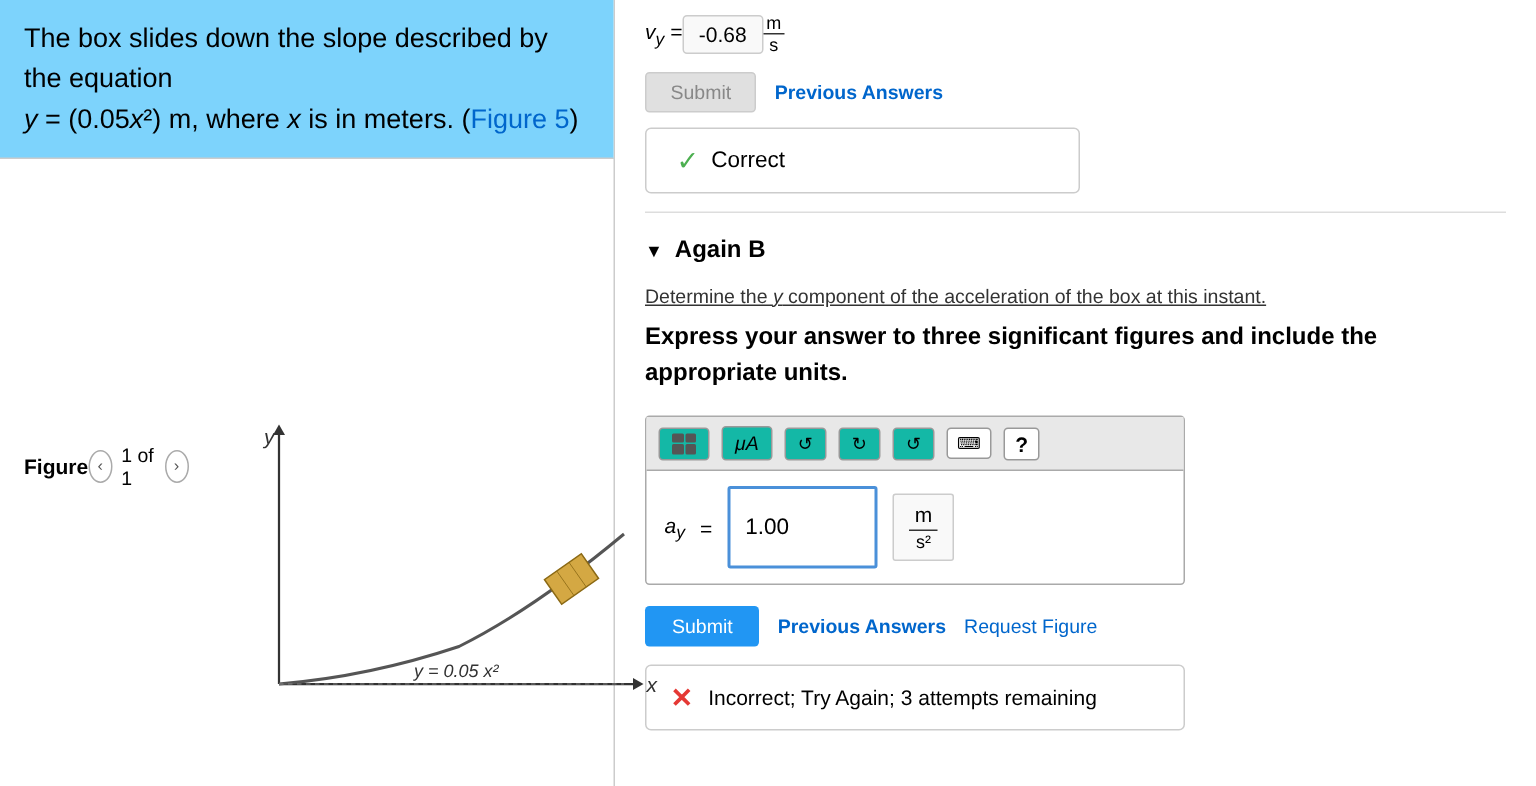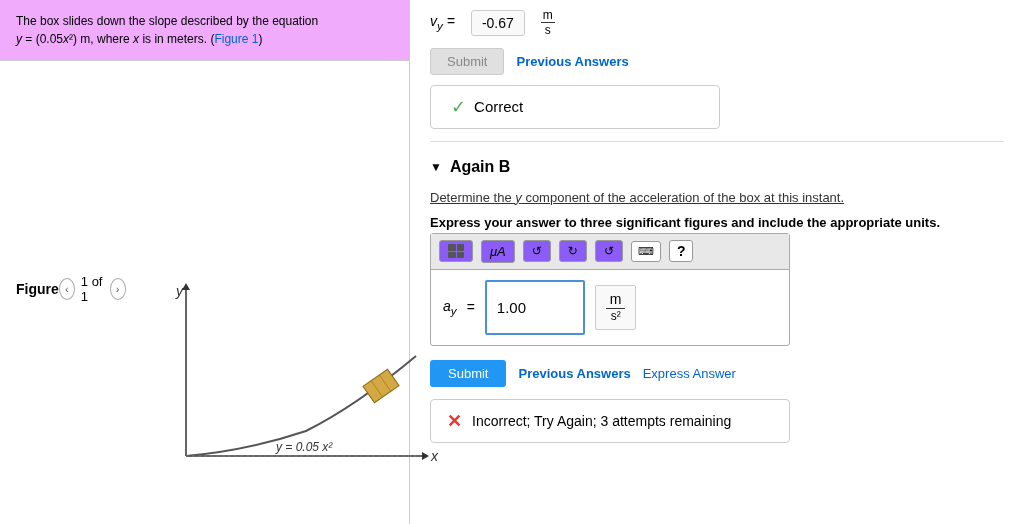--- a/index.html
+++ b/index.html
@@ -17,23 +17,23 @@
     .left-panel {
       width: 410px;
       min-width: 410px;
       border-right: 1px solid #ccc;
       display: flex;
       flex-direction: column;
       height: 524px;
     }
 
     .problem-text {
-      background: #f0abfc;
+      background: #7dd3fc;
       padding: 12px 16px;
-      font-size: 12px;
+      font-size: 18px;
       line-height: 1.5;
       border-bottom: 1px solid #ccc;
     }
 
     .figure-area {
       flex: 1;
       display: flex;
       flex-direction: row;
       padding: 8px 16px;
     }
@@ -99,21 +99,21 @@
     
     .part-a-section {
       padding-top: 8px;
       padding-bottom: 12px;
       border-bottom: 1px solid #ddd;
     }
 
     .velocity-display {
       display: flex;
       align-items: center;
-      gap: 16px;
+      gap: 0;
       font-size: 14px;
       margin-bottom: 10px;
     }
 
     .velocity-label {
       font-style: italic;
     }
 
     .velocity-value {
       border: 1px solid #ccc;
@@ -204,22 +204,23 @@
 
     .part-b-instructions {
       font-size: 13px;
       color: #333;
       margin-bottom: 6px;
       line-height: 1.5;
       text-decoration: underline;
     }
 
     .part-b-bold {
-      font-size: 13px;
+      font-size: 16px;
       font-weight: bold;
+      margin-bottom: 16px;
       line-height: 1.5;
     }
 
     
     .math-input-box {
       border: 1px solid #aaa;
       border-radius: 3px;
       width: 360px;
       margin-bottom: 14px;
     }
@@ -227,21 +228,21 @@
     .math-toolbar {
       background: #e8e8e8;
       border-bottom: 1px solid #aaa;
       padding: 6px 8px;
       display: flex;
       align-items: center;
       gap: 8px;
     }
 
     .toolbar-btn {
-      background: #8b5cf6;
+      background: #14b8a6;
       border: 1px solid #999;
       border-radius: 3px;
       padding: 3px 8px;
       cursor: pointer;
       font-size: 12px;
       display: flex;
       align-items: center;
       justify-content: center;
     }
 
@@ -375,21 +376,21 @@
       font-weight: bold;
     }
   </style>
 </head>
 <body>
 
 <div class="left-panel">
   <div class="problem-text">
     <span>The box slides down the slope described by the equation</span><br>
     <span>
-      <em>y</em> = (0.05<em>x</em>²) m, where <em>x</em> is in meters. (<span style="color:#0066cc; cursor:pointer;">Figure 1</span>)
+      <em>y</em> = (0.05<em>x</em>²) m, where <em>x</em> is in meters. (<span style="color:#0066cc; cursor:pointer;">Figure 5</span>)
     </span>
   </div>
 
   <div class="figure-area">
     <div class="figure-header">
       <span class="figure-title">Figure</span>
       <div class="figure-nav">
         <button class="nav-btn">‹</button>
         <span>1 of 1</span>
         <button class="nav-btn">›</button>
@@ -425,21 +426,21 @@
       </svg>
     </div>
   </div>
 </div>
 
 <div class="right-panel">
 
   <div class="part-a-section">
     <div class="velocity-display">
       <span class="velocity-label">v<sub>y</sub> = </span>
-      <span class="velocity-value">-0.67</span>
+      <span class="velocity-value">-0.68</span>
       <span class="unit-fraction">
         <span class="numerator">m</span>
         <span class="denominator">s</span>
       </span>
     </div>
 
     <div class="submit-row-a">
       <button class="btn-submit-disabled">Submit</button>
       <a class="link-prev">Previous Answers</a>
     </div>
@@ -503,21 +504,21 @@
         <div class="unit-display">
           <span class="unit-num">m</span>
           <span class="unit-den">s²</span>
         </div>
       </div>
     </div>
 
     <div class="submit-row-b">
       <button class="btn-submit-blue">Submit</button>
       <a class="link-prev">Previous Answers</a>
-      <a class="link-req">Express Answer</a>
+      <a class="link-req">Request Figure</a>
     </div>
 
     <div class="incorrect-box">
       <span class="x-icon">✕</span>
       <span>Incorrect; Try Again; 3 attempts remaining</span>
     </div>
 
   </div>
 </div>
 

